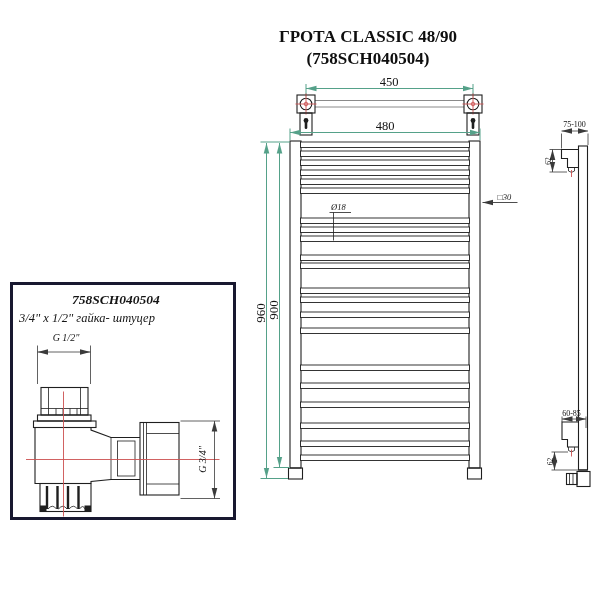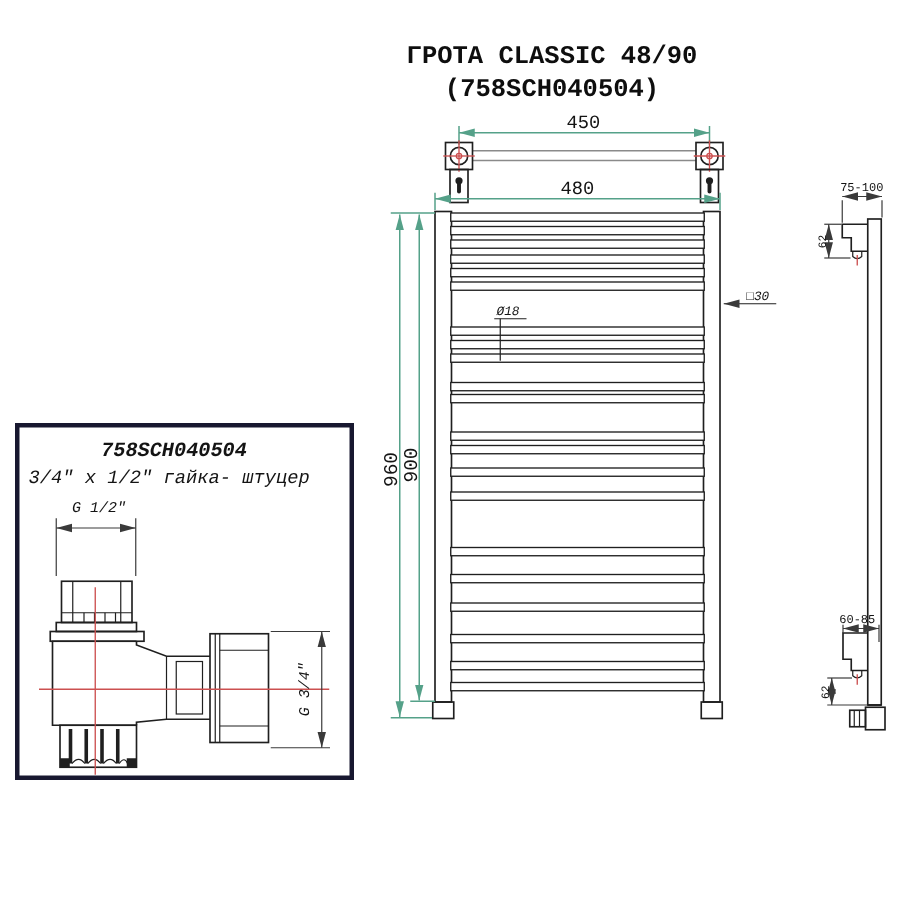--- a/index.html
+++ b/index.html
@@ -4,21 +4,21 @@
 <style>
   :root{
     --dimension-teal:#55a189;
     --centerline-red:#cc5050;
     --line-dark:#1f1f1f;
     --box-border:#181830;
     --bg:#ffffff;
   }
   html,body{margin:0;padding:0;background:var(--bg);}
   .page{width:480px;height:600px;position:relative;background:var(--bg);
-        font-family:Liberation Mono, monospace;}
+        font-family:Liberation Serif, serif;}
   svg{display:block;}
   .ln{stroke:var(--line-dark);stroke-width:1.1;fill:none;}
   .lnt{stroke:var(--line-dark);stroke-width:0.8;fill:none;}
   .lng{stroke:#8a8a8a;stroke-width:1;fill:none;}
   .dimt{stroke:var(--dimension-teal);stroke-width:1;fill:none;}
   .dimb{stroke:#3a3a3a;stroke-width:0.8;fill:none;}
   .red{stroke:var(--centerline-red);stroke-width:0.9;fill:none;}
   .tube{stroke:var(--line-dark);stroke-width:0.9;fill:#fff;}
   .solid{fill:var(--line-dark);stroke:none;}
   .mk-teal{fill:var(--dimension-teal);}

